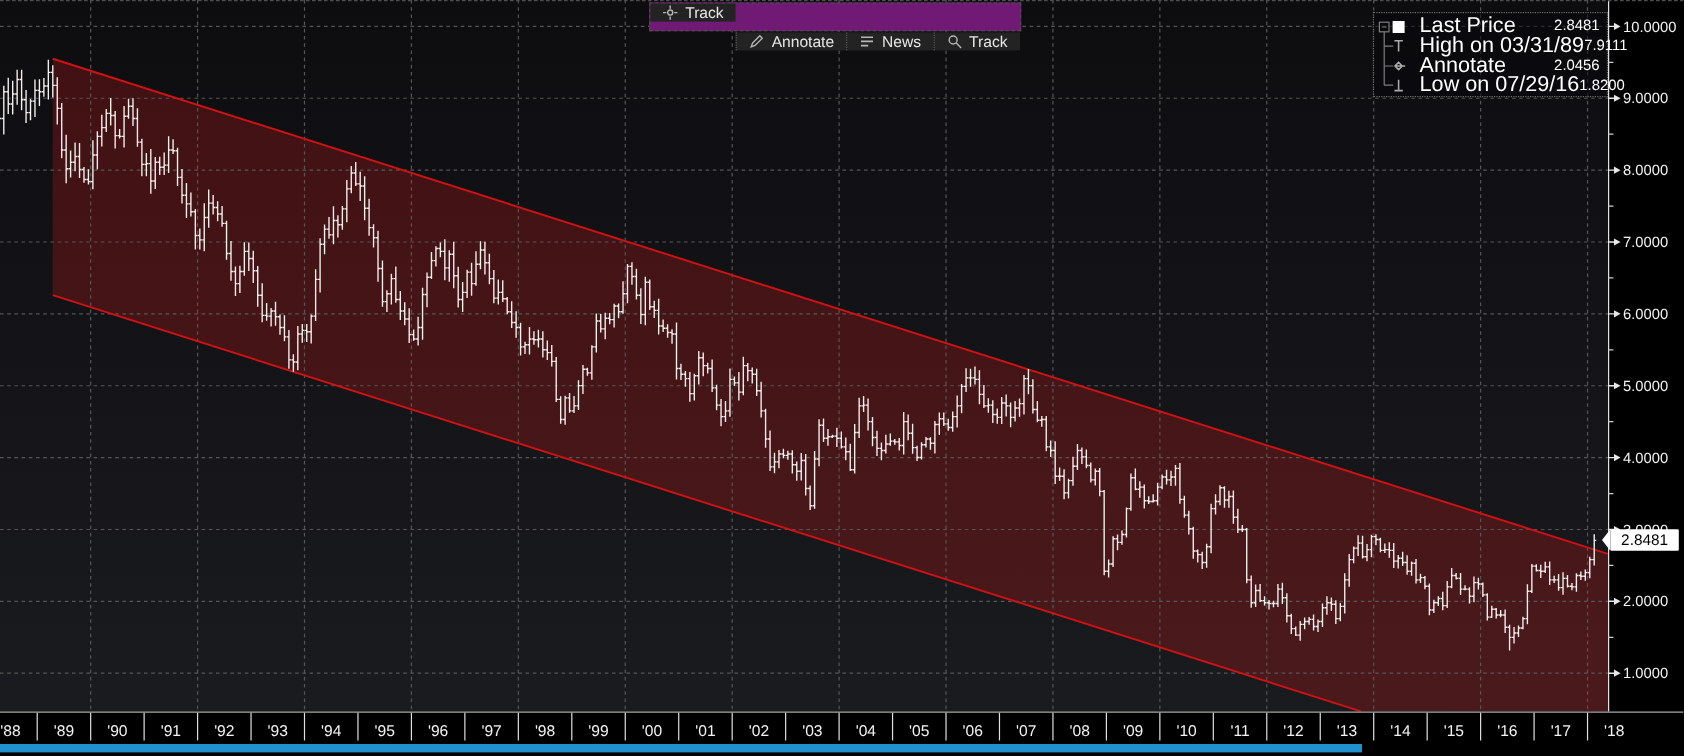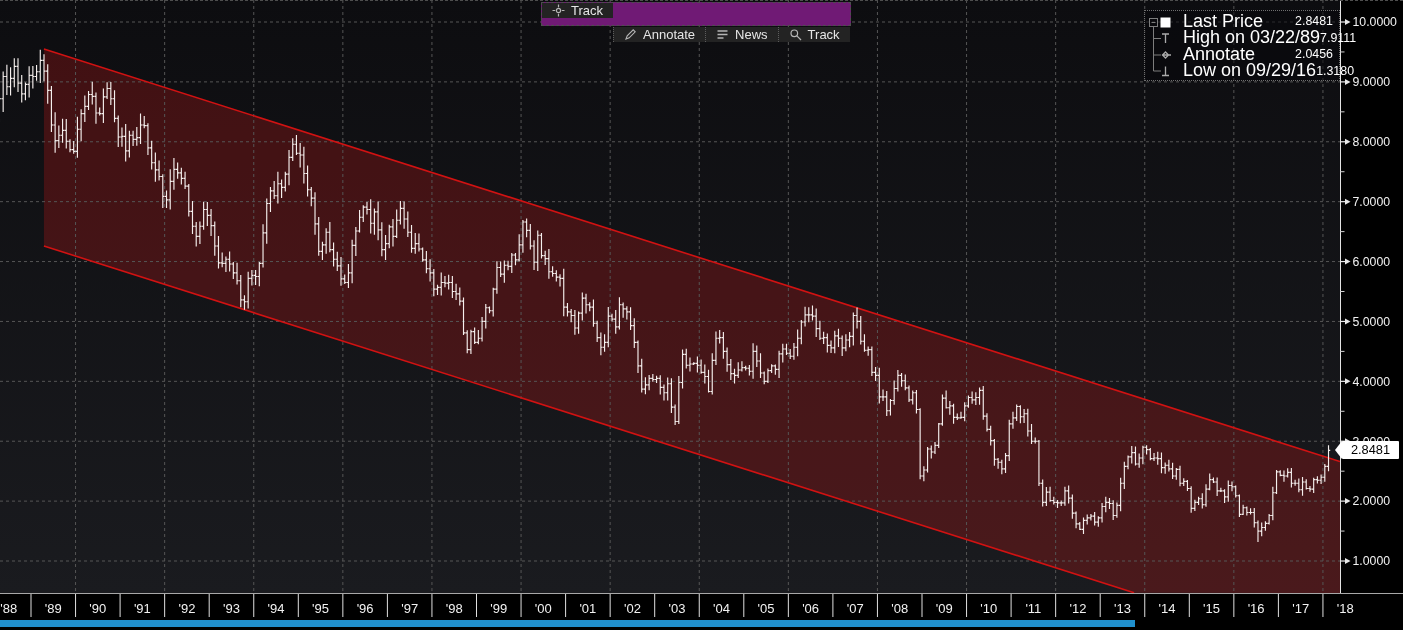--- a/index.html
+++ b/index.html
@@ -263,30 +263,30 @@
         <path d="M14,42 H23 M17.5,39 L20.5,42 L17.5,45 L14.5,42 Z"></path>
         <path d="M17.5,53.5 V62.5 M14,62.5 H21"></path>
       </g>
     </svg>
     <div class="legend-rows">
       <div class="legend-row">
         <span class="legend-label">Last Price</span>
         <span class="legend-value">2.8481</span>
       </div>
       <div class="legend-row">
-        <span class="legend-label">High on 03/22/89</span>
+        <span class="legend-label">High on 03/31/89</span>
         <span class="legend-value">7.9111</span>
       </div>
       <div class="legend-row">
         <span class="legend-label">Annotate</span>
         <span class="legend-value">2.0456</span>
       </div>
       <div class="legend-row">
-        <span class="legend-label">Low on 09/29/16</span>
-        <span class="legend-value">1.3180</span>
+        <span class="legend-label">Low on 07/29/16</span>
+        <span class="legend-value">1.8200</span>
       </div>
     </div>
   </div>
 
   <div class="price-tag">2.8481</div>
 
   <div class="scrollbar"></div>
 
 </div>
 

